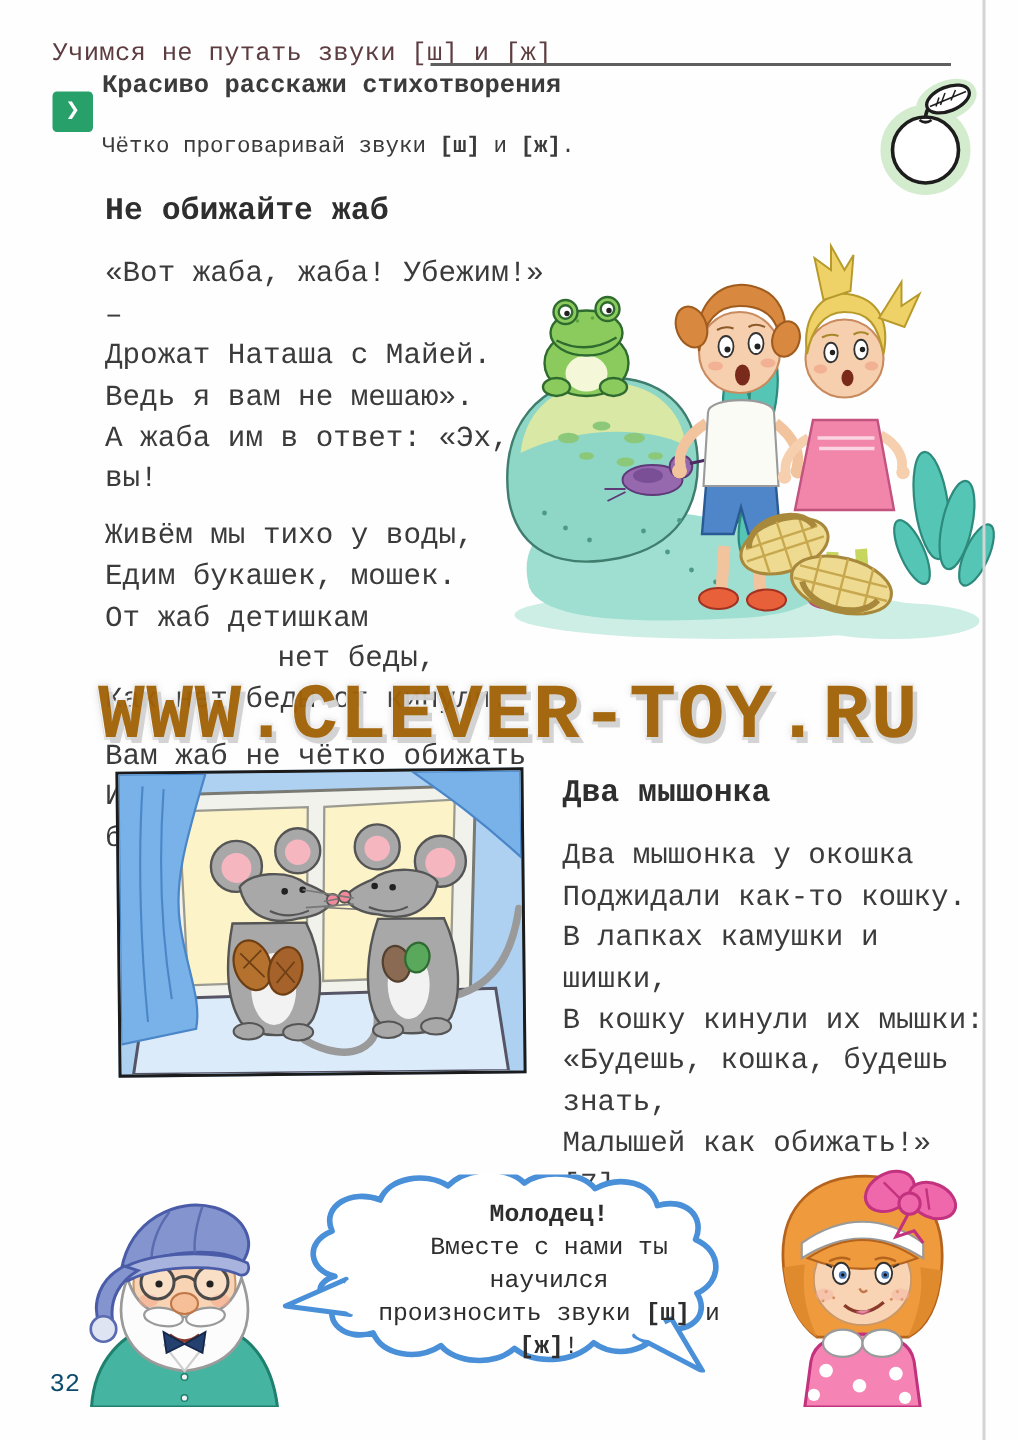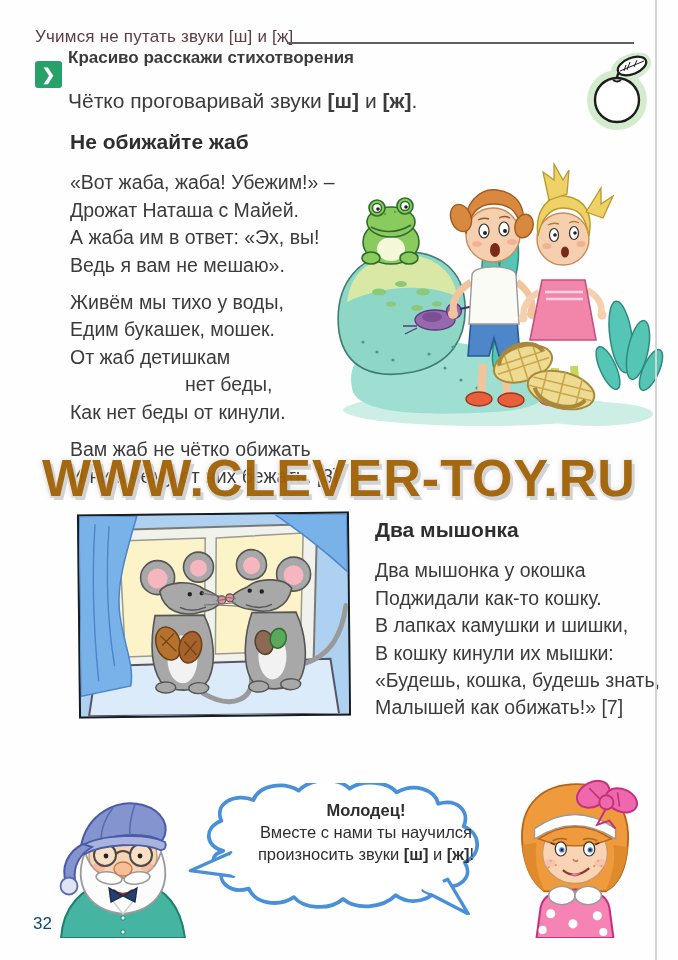--- a/index.html
+++ b/index.html
@@ -1,38 +1,38 @@
 <!DOCTYPE html>
 <html style="--header-text: #5e3d41; --rule: #5f5f5f; --task-green: #27a069; --body-text: #3b3b3b; --bubble-blue: #4a90d8; --watermark-shadow: #d2d2d2;"><head>
 <meta charset="utf-8">
 <style>
   html,body{margin:0;padding:0;background:#e9e9e9;}
   #page{
     position:relative;width:678px;height:960px;margin:0 auto;
     background:#fefefe;overflow:hidden;
-    font-family:Liberation Sans, sans-serif;
+    font-family:Liberation Mono, monospace;
     color:var(--body-text,#3b3b3b);
   }
   
   .header-title{
     position:absolute;left:35px;top:27px;font-size:17px;
     color:var(--header-text,#5e3d41);letter-spacing:.2px;
   }
   .header-rule{
     position:absolute;left:287px;top:42px;width:347px;height:2px;
     background:var(--rule,#5f5f5f);
   }
   
   .task-icon{
     position:absolute;left:35px;top:61px;width:27px;height:27px;
     background:var(--task-green,#27a06a);border-radius:3px;
     color:#fff;font-weight:bold;font-size:16px;line-height:27px;text-align:center;
   }
   .task-title{position:absolute;left:68px;top:48px;font-size:17px;font-weight:bold;margin:0;}
-  .task-sub{position:absolute;left:68px;top:89px;font-size:21px;margin:0;}
+  .task-sub{position:absolute;left:68px;top:89px;font-size:15px;margin:0;}
   
   .apple-icon{position:absolute;left:584px;top:50px;}
   
   .poem{position:absolute;font-size:19.5px;line-height:27.4px;}
   .poem h3{font-size:21px;font-weight:bold;margin:0 0 14px 0;color:#2e2e2e;}
   .poem .line{display:block;}
   .poem .stanza{margin:0 0 10px 0;}
   .poem .indent{padding-left:115px;}
   #poem1{left:70px;top:128px;width:300px;}
   #poem2{left:375px;top:516px;width:290px;}
@@ -84,22 +84,22 @@
     <ellipse cx="48" cy="16" rx="15" ry="8" transform="rotate(-22 48 16)" fill="#ffffff" stroke="#1d1d1d" stroke-width="2.2"></ellipse>
     <path d="M 36 21 L 60 11 M 43 20 L 46 12 M 50 17 L 53 10 M 40 21 L 42 15" stroke="#1d1d1d" stroke-width="1" fill="none"></path>
     <path d="M 29 30 Q 33 33 37 30" fill="none" stroke="#1d1d1d" stroke-width="1.8"></path>
   </svg>
 
   <div class="poem" id="poem1">
     <h3>Не обижайте жаб</h3>
     <p class="stanza">
       <span class="line">«Вот жаба, жаба! Убежим!» –</span>
       <span class="line">Дрожат Наташа с Майей.</span>
+      <span class="line">Ведь я вам не мешаю».</span>
       <span class="line">А жаба им в ответ: «Эх, вы!</span>
-      <span class="line">Ведь я вам не мешаю».</span>
     </p>
     <p class="stanza">
       <span class="line">Живём мы тихо у воды,</span>
       <span class="line">Едим букашек, мошек.</span>
       <span class="line">От жаб детишкам</span>
       <span class="line indent">нет беды,</span>
       <span class="line">Как нет беды от кинули.</span>
     </p>
     <p class="stanza">
       <span class="line">Вам жаб не чётко обижать</span>

